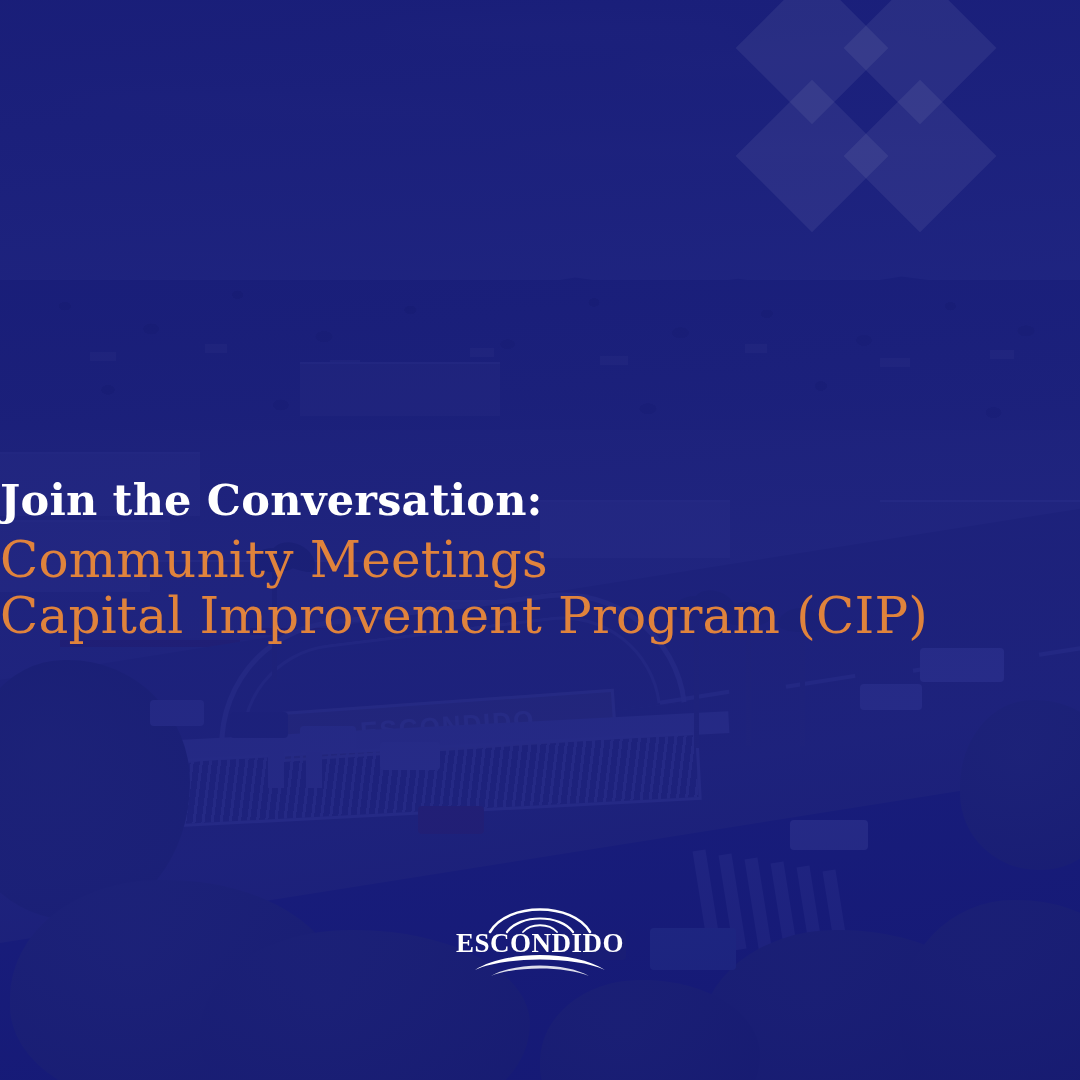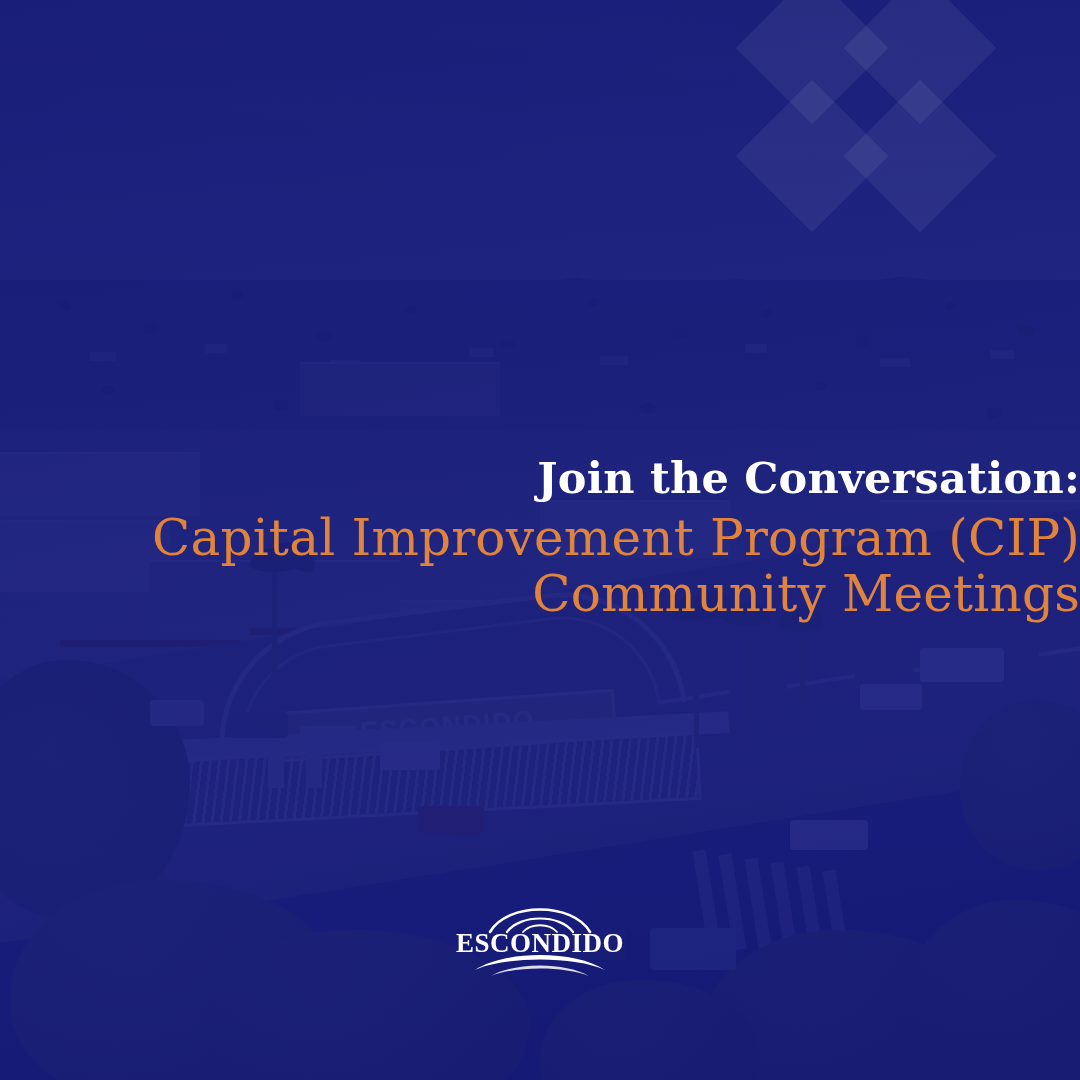--- a/index.html
+++ b/index.html
@@ -239,23 +239,23 @@
   .diamond {
     position: absolute;
     width: 108px; height: 108px;
     transform: rotate(45deg);
     background: rgba(255,255,255,.062);
   }
 
   
   .headline {
     position: absolute;
-    left: 0; top: 455px;
+    left: 0; top: 477px;
     width: 100%;
-    text-align: right;
+    text-align: left;
     z-index: 6;
   }
   .line-kicker {
     font-family: "DejaVu Serif", "Liberation Serif", serif;
     font-weight: 700;
     font-size: 43px;
     color: #ffffff;
     letter-spacing: .2px;
     line-height: 1.08;
     margin-bottom: 9px;
@@ -392,22 +392,22 @@
 
   <div class="diamonds">
     <div class="diamond" style="left:58px;  top:6px;"></div>
     <div class="diamond" style="left:166px; top:6px;"></div>
     <div class="diamond" style="left:58px;  top:114px;"></div>
     <div class="diamond" style="left:166px; top:114px;"></div>
   </div>
 
   <div class="headline">
     <div class="line-kicker">Join the Conversation:</div>
+    <div class="line-main">Community Meetings</div>
     <div class="line-main">Capital Improvement Program (CIP)</div>
-    <div class="line-main">Community Meetings</div>
   </div>
 
   <div class="logo">
     <svg viewBox="0 0 170 80" xmlns="http://www.w3.org/2000/svg" aria-hidden="true">
       <g fill="none" stroke="#ffffff" stroke-linecap="round">
         <path d="M35 34 C 52 4, 118 4, 135 34" stroke-width="2.6"></path>
         <path d="M52 34 C 65 16, 105 16, 118 34" stroke-width="2.2"></path>
         <path d="M68 34 C 76 25, 94 25, 102 34" stroke-width="1.8"></path>
       </g>
       <g fill="#ffffff">

